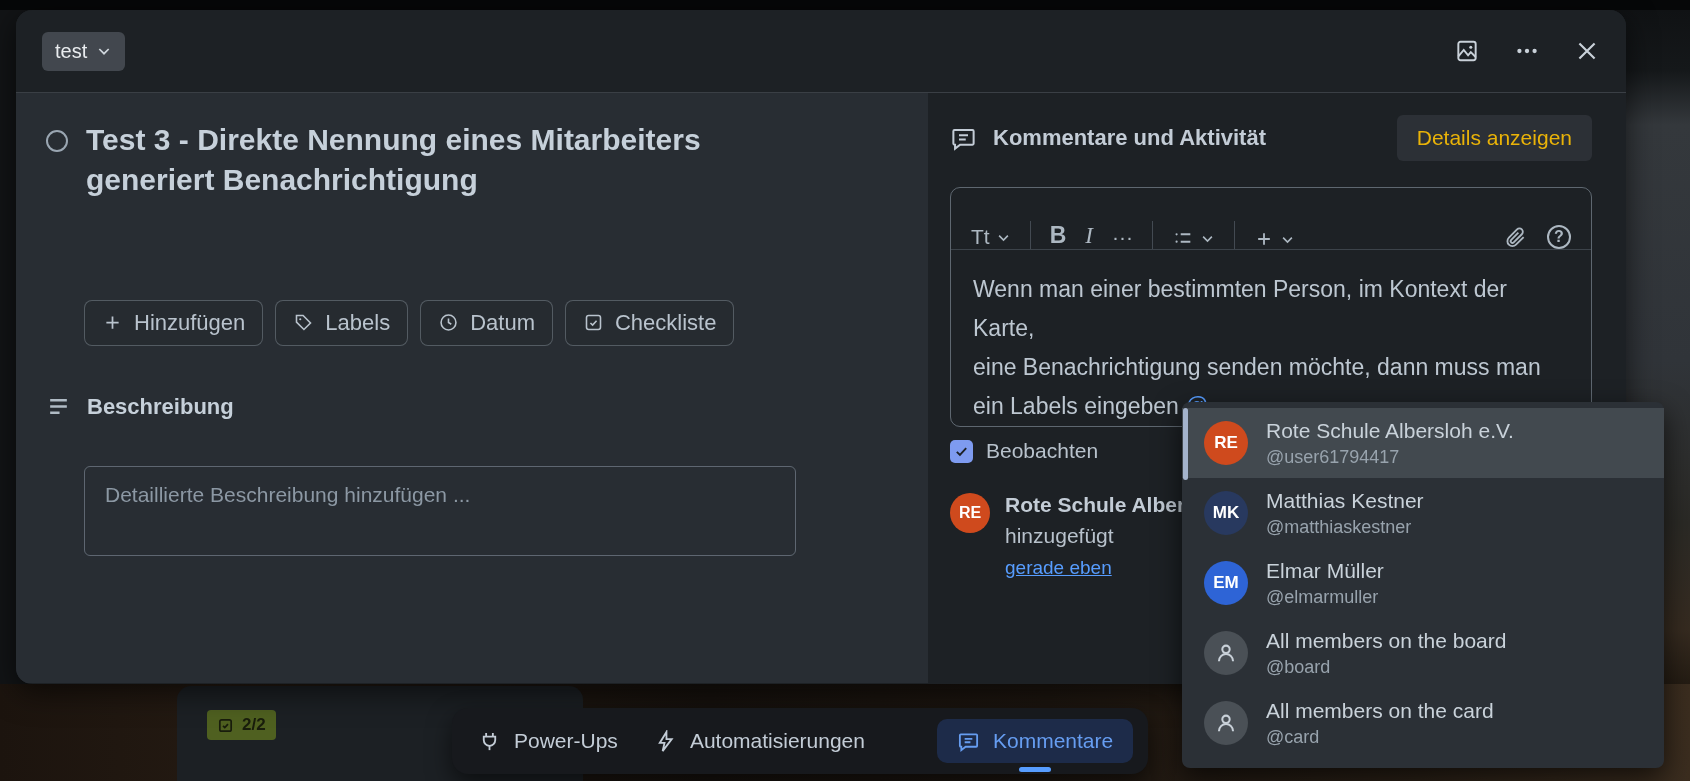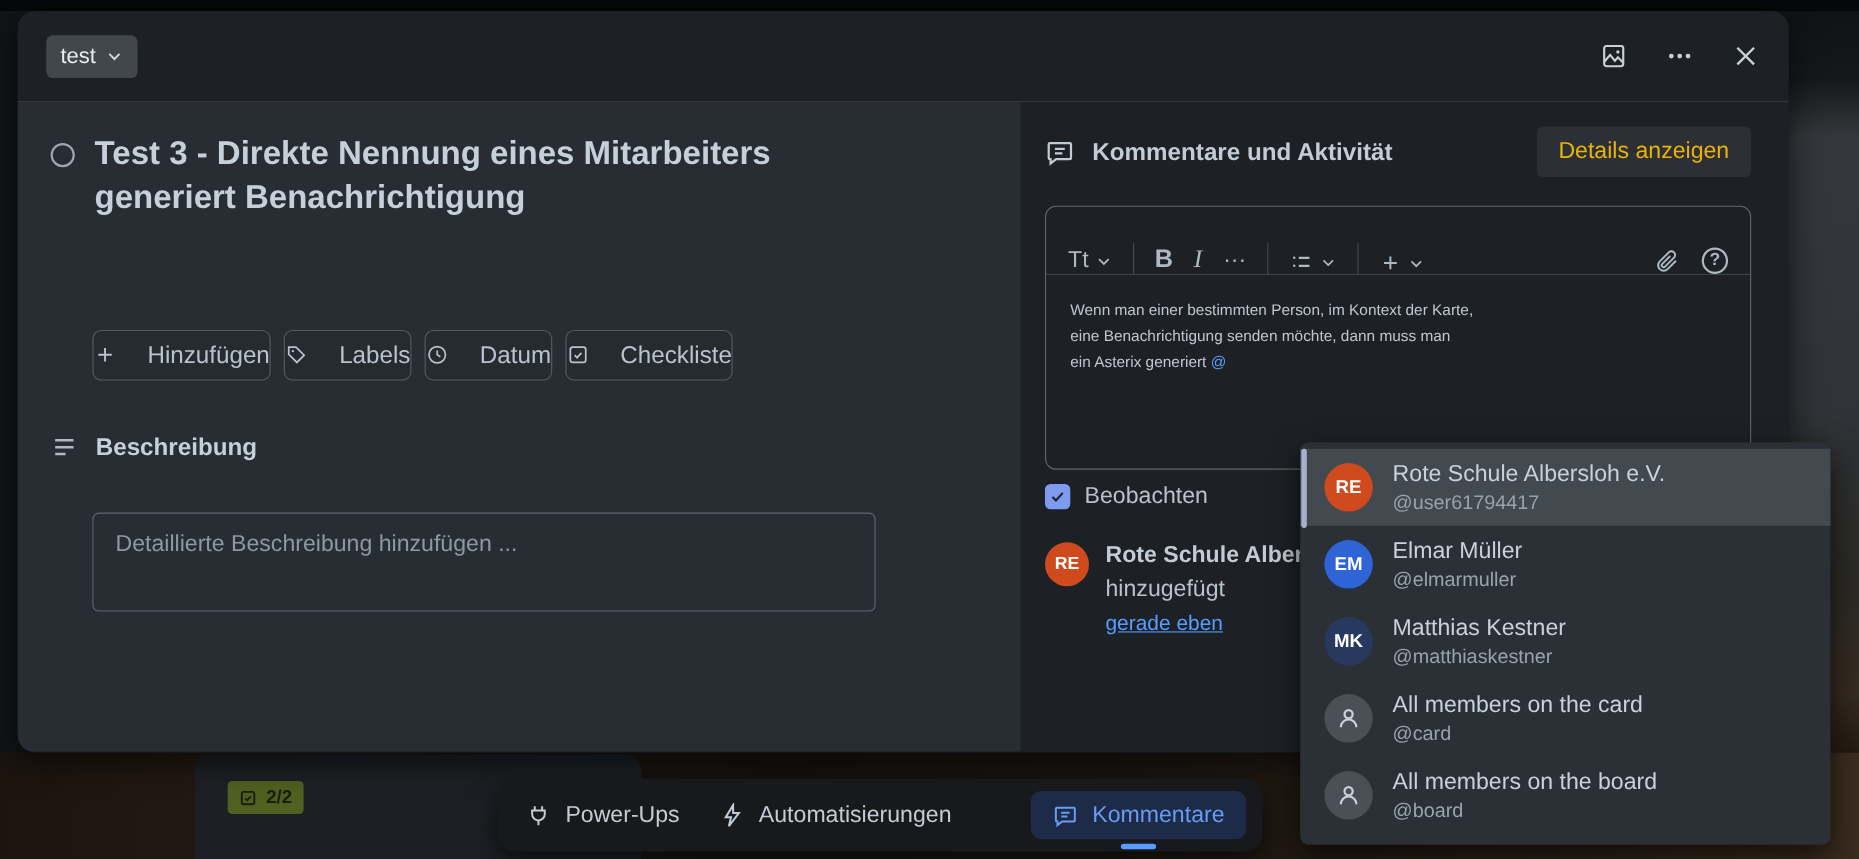--- a/index.html
+++ b/index.html
@@ -40,21 +40,21 @@
 
   .modal-body { display:flex; height:590px; }
 
   
   .pane-left { width:917px; background:#282d33; padding:27px 0 0 30px; }
   .title-row { display:flex; gap:18px; }
   .status-circle { width:22px; height:22px; border:2px solid #9aa6b2; border-radius:50%;
                    margin-top:10px; flex:none; }
   .card-title { width:750px; font-size:30px; font-weight:bold; color:#c6d0da; line-height:1.33; }
   .actions-row { display:flex; gap:12px; margin-top:100px; margin-left:38px; }
-  .action-btn { display:inline-flex; align-items:center; gap:28px; height:46px; padding:0 0;
+  .action-btn { display:inline-flex; align-items:center; gap:11px; height:46px; padding:0 17px;
                 background:#262b30; border:1px solid rgba(140,150,160,.45); border-radius:8px;
                 color:#b9c3cd; font-size:22px; font-family:inherit; cursor:pointer; }
   .action-btn svg { width:21px; height:21px; stroke:#b9c3cd; }
   .desc-header { display:flex; align-items:flex-start; gap:16px; margin-top:48px; }
   .desc-header svg { width:25px; height:25px; stroke:#b0bbc5; }
   .desc-title { font-size:22px; font-weight:bold; color:#c6d0da; }
   .desc-input { display:block; margin:46px 0 0 38px; width:712px; height:90px;
                 background:transparent; border:1px solid rgba(159,173,188,.45); border-radius:6px;
                 padding:16px 20px; font-size:21px; font-family:inherit; color:#b6c2cf; resize:none; }
   .desc-input::placeholder { color:#8c98a4; }
@@ -73,21 +73,21 @@
   .tb { display:inline-flex; align-items:center; gap:6px; font-size:21px; cursor:pointer; color:#adb8c2; }
   .tb svg { width:15px; height:15px; stroke:#adb8c2; }
   .tb.bold { font-weight:bold; font-size:23px; }
   .tb.italic { font-style:italic; font-family:"Liberation Serif", serif; font-size:23px; }
   .tb-sep { width:1px; height:28px; background:#434a52; }
   .tb-right { margin-left:auto; display:flex; gap:20px; align-items:center; }
   .tb-right svg { width:23px; height:23px; stroke:#adb8c2; }
   .help-circle { width:24px; height:24px; border:2px solid #adb8c2; border-radius:50%;
                  display:inline-flex; align-items:center; justify-content:center;
                  font-size:16px; font-weight:bold; color:#adb8c2; cursor:pointer; }
-  .editor-text { padding:20px 22px; width:640px; font-size:14px; line-height:1.7; color:#bdc7d1; }
+  .editor-text { padding:20px 22px; width:640px; font-size:23px; line-height:1.7; color:#bdc7d1; }
   .mention { color:#579dff; }
 
   .editor-actions { margin-top:12px; display:flex; align-items:center; gap:26px; }
   .save-btn { background:#7e9bf0; color:#1d2125; border:none; border-radius:6px;
               padding:12px 23px; font-size:22px; font-weight:600; font-family:inherit; cursor:pointer; }
   .watch { display:flex; align-items:center; gap:13px; }
   .checkbox { width:23px; height:23px; background:#7e9bf0; border-radius:5px;
               display:inline-flex; align-items:center; justify-content:center; cursor:pointer; }
   .checkbox svg { width:15px; height:15px; stroke:#1d2125; }
   .watch-label { font-size:21px; color:#b8c2cc; white-space:nowrap; }
@@ -279,21 +279,21 @@
               <svg viewBox="0 0 24 24" fill="none" stroke-width="1.9">
                   <path d="M20.5 11.5l-8 8a5.2 5.2 0 0 1-7.4-7.4l8.5-8.5a3.5 3.5 0 0 1 5 5l-8.5 8.5a1.8 1.8 0 0 1-2.6-2.6l7.5-7.5"></path>
                 </svg>
               <span class="help-circle">?</span>
             </span>
           </div>
           <div class="editor-text">
             <div>Wenn man einer bestimmten Person, im Kontext der Karte,</div>
             <div>eine Benachrichtigung senden möchte, dann muss man</div>
             <div>
-              <span>ein Asterix generiert</span>
+              <span>ein Labels eingeben</span>
               <span class="mention">@</span>
             </div>
           </div>
         </div>
 
         <div class="editor-actions">
           <span class="watch">
             <span class="checkbox">
               <svg viewBox="0 0 24 24" fill="none" stroke-width="3">
                   <path d="M4.5 12.5l5 5 10-11"></path>
@@ -321,58 +321,58 @@
 
     <div class="dd-row selected">
       <span class="dd-avatar c0">RE</span>
       <div>
         <div class="dd-name">Rote Schule Albersloh e.V.</div>
         <div class="dd-handle">@user61794417</div>
       </div>
     </div>
 
     <div class="dd-row">
+      <span class="dd-avatar c2">MK</span>
+      <div>
+        <div class="dd-name">Matthias Kestner</div>
+        <div class="dd-handle">@matthiaskestner</div>
+      </div>
+    </div>
+
+    <div class="dd-row">
       <span class="dd-avatar c1">EM</span>
       <div>
         <div class="dd-name">Elmar Müller</div>
         <div class="dd-handle">@elmarmuller</div>
       </div>
     </div>
 
     <div class="dd-row">
-      <span class="dd-avatar c2">MK</span>
+      <span class="dd-avatar generic">
+        <svg viewBox="0 0 24 24" fill="none" stroke-width="1.9">
+            <circle cx="12" cy="8.6" r="3.4"></circle>
+            <path d="M5.5 19.5a6.5 6.5 0 0 1 13 0"></path>
+          </svg>
+      </span>
       <div>
-        <div class="dd-name">Matthias Kestner</div>
-        <div class="dd-handle">@matthiaskestner</div>
+        <div class="dd-name">All members on the board</div>
+        <div class="dd-handle">@board</div>
       </div>
     </div>
 
     <div class="dd-row">
       <span class="dd-avatar generic">
         <svg viewBox="0 0 24 24" fill="none" stroke-width="1.9">
             <circle cx="12" cy="8.6" r="3.4"></circle>
             <path d="M5.5 19.5a6.5 6.5 0 0 1 13 0"></path>
           </svg>
       </span>
       <div>
         <div class="dd-name">All members on the card</div>
         <div class="dd-handle">@card</div>
-      </div>
-    </div>
-
-    <div class="dd-row">
-      <span class="dd-avatar generic">
-        <svg viewBox="0 0 24 24" fill="none" stroke-width="1.9">
-            <circle cx="12" cy="8.6" r="3.4"></circle>
-            <path d="M5.5 19.5a6.5 6.5 0 0 1 13 0"></path>
-          </svg>
-      </span>
-      <div>
-        <div class="dd-name">All members on the board</div>
-        <div class="dd-handle">@board</div>
       </div>
     </div>
   </div>
 
   <div class="bottom-bar">
     <span class="bb-item">
       <svg viewBox="0 0 24 24" fill="none" stroke-width="1.9">
           <path d="M8.5 3v4M15.5 3v4"></path>
           <path d="M6 7h12v3.5a6 6 0 0 1-12 0z"></path>
           <path d="M12 16.5V21"></path>

